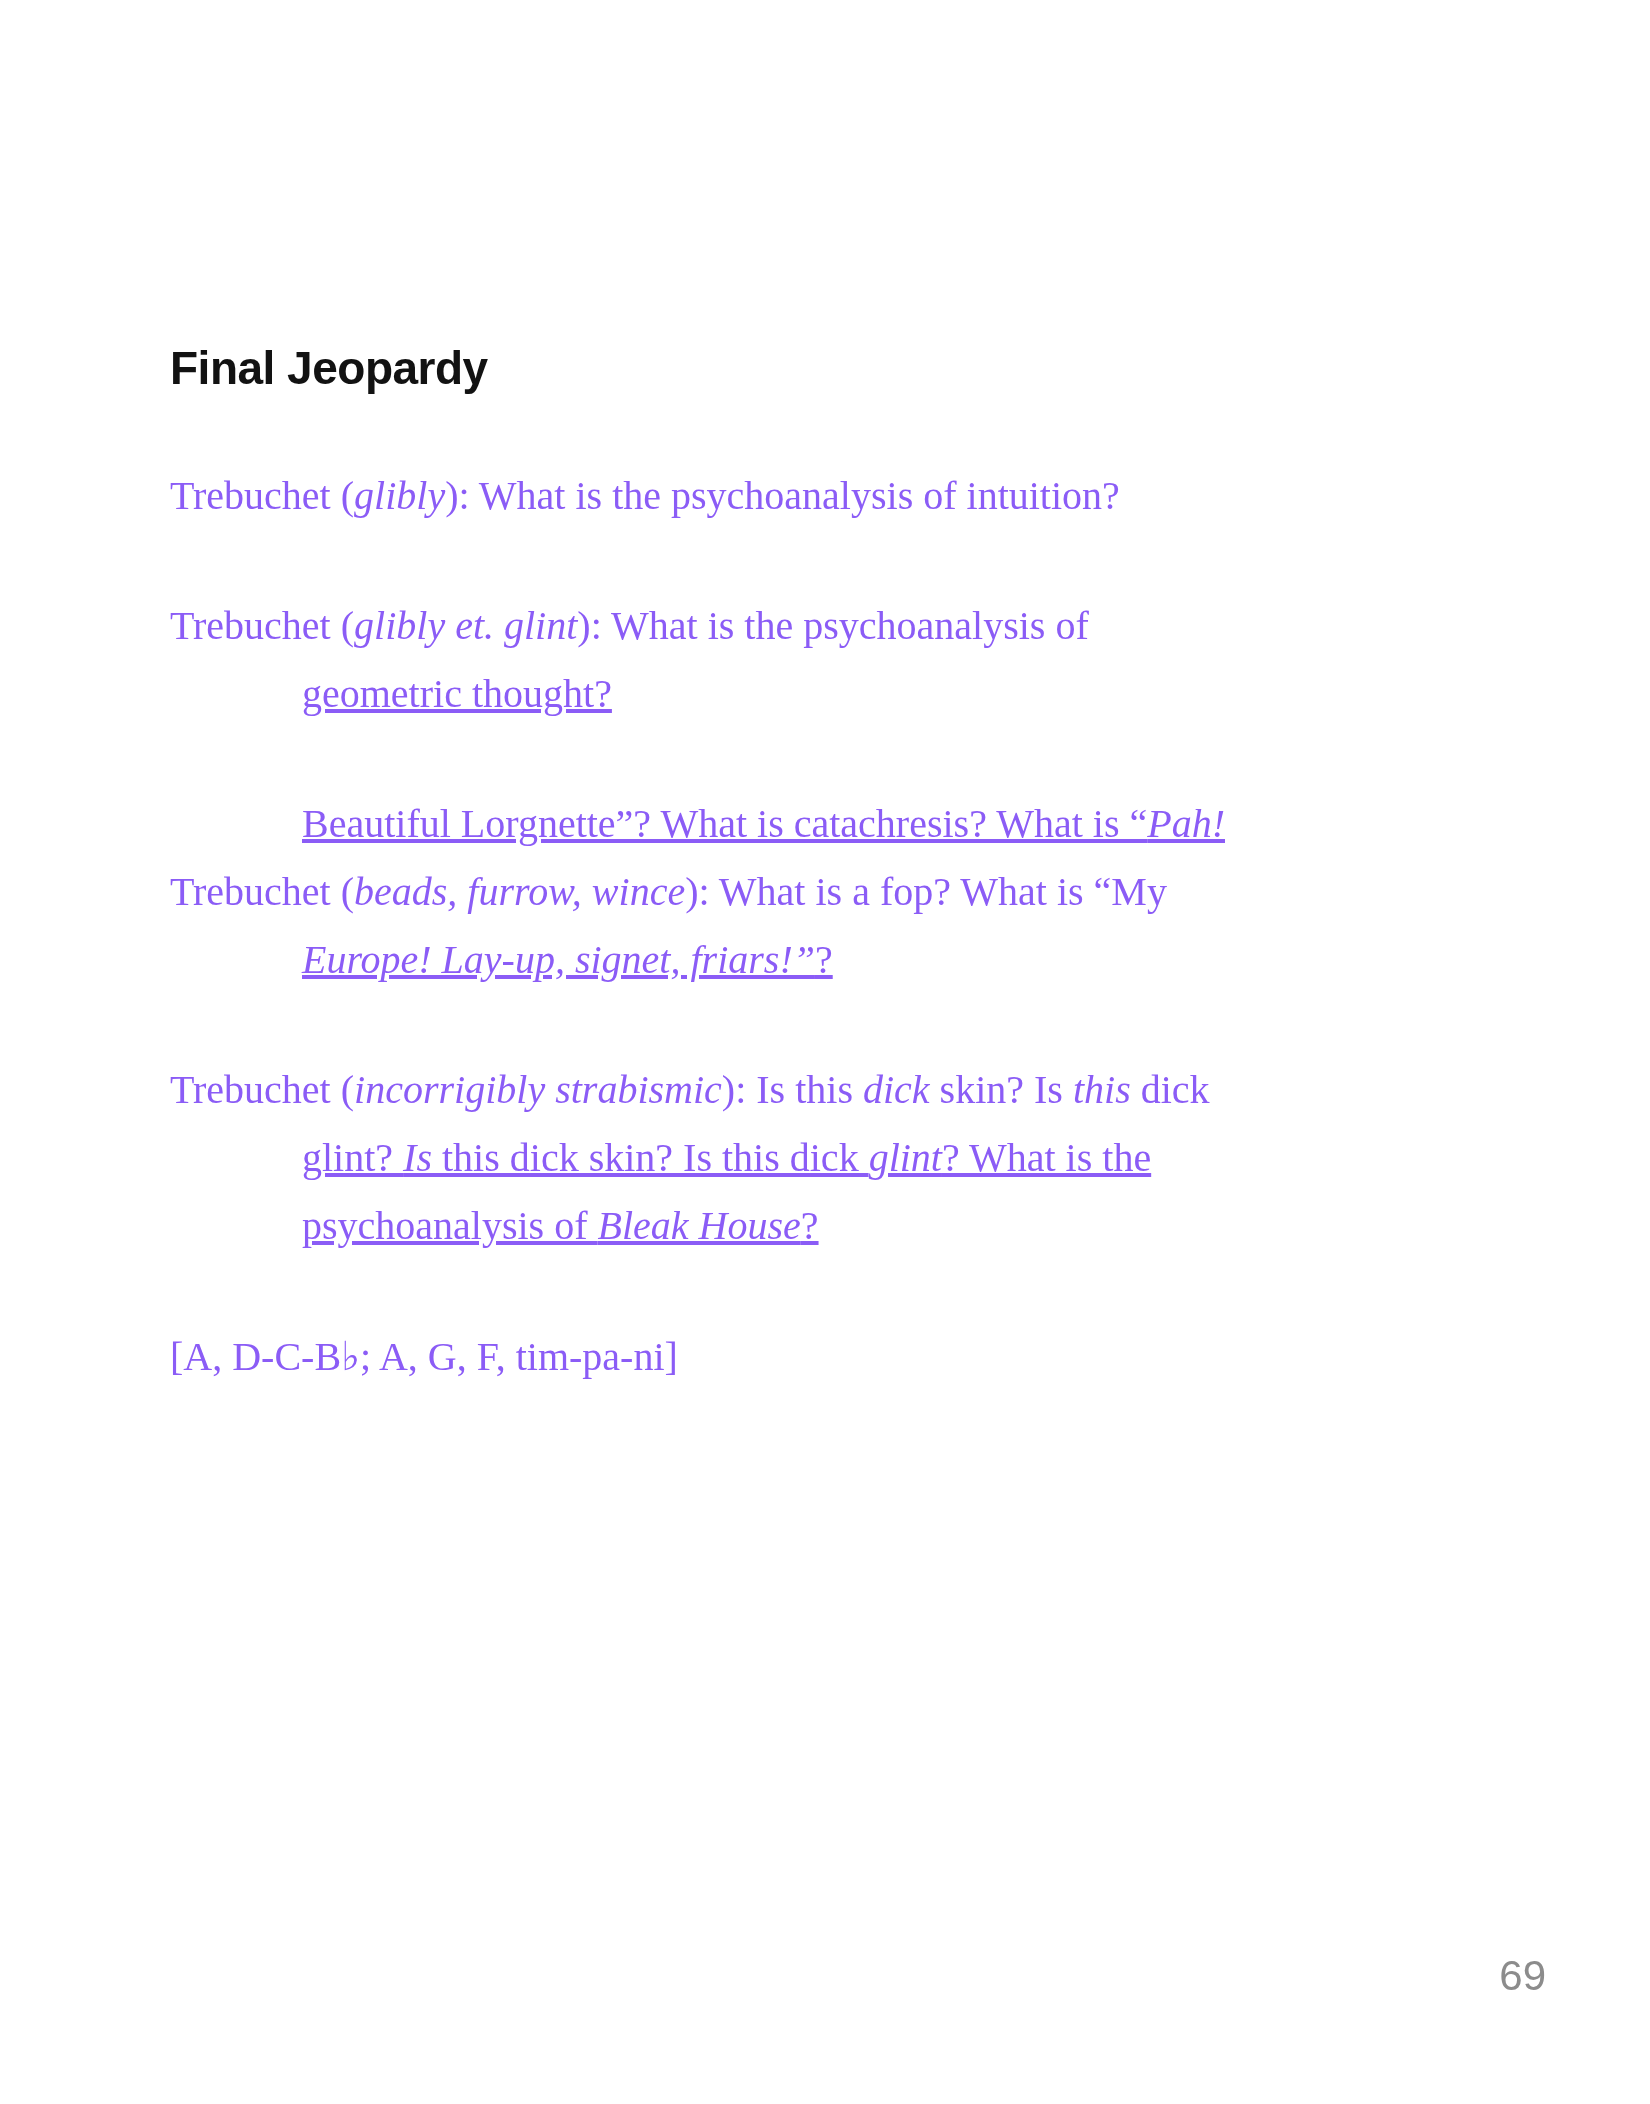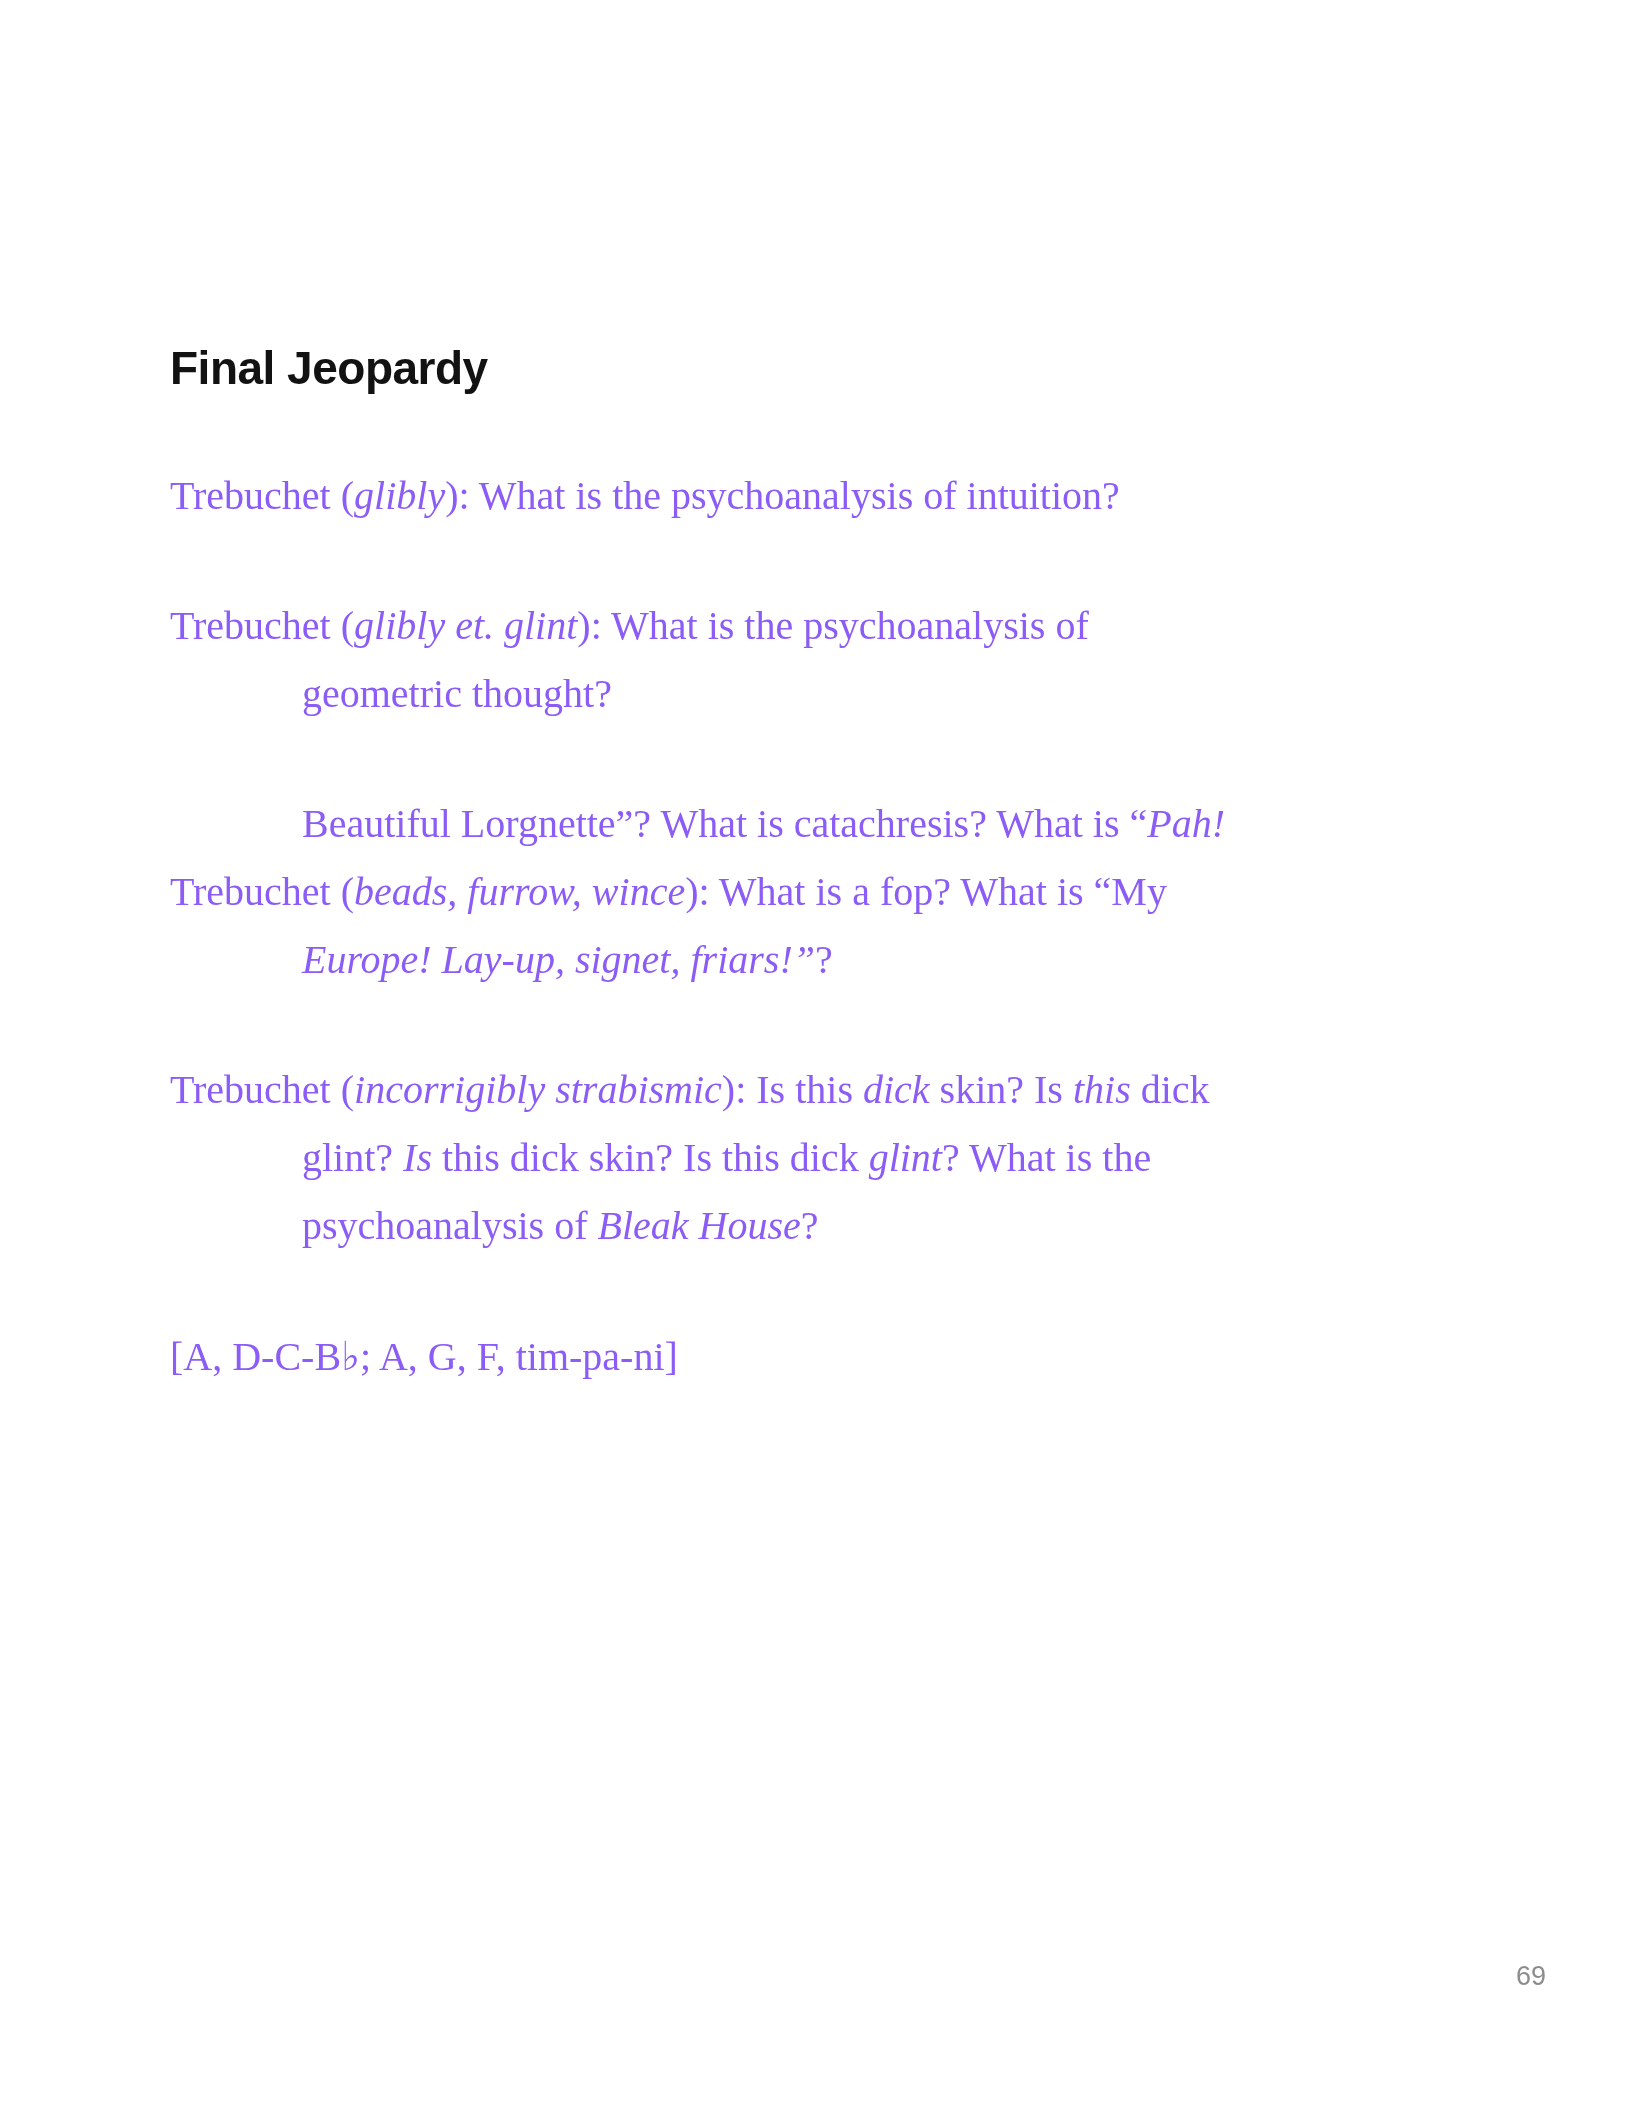--- a/index.html
+++ b/index.html
@@ -33,34 +33,35 @@
     font-family: "Liberation Serif", serif;
     font-size: 40px;
     line-height: 68px;
     color: #8b5cf6;
   }
   .line {
     white-space: pre;
   }
   .line.cont {
     margin-left: 132px;
+    text-decoration: underline;
   }
   .it {
     font-style: italic;
   }
   .flat {
     font-family: "DejaVu Sans", sans-serif;
     font-size: 40px;
   }
   .pagenum {
     position: absolute;
     top: 1956px;
     right: 104px;
     font-family: "Liberation Sans", sans-serif;
-    font-size: 27px;
+    font-size: 42px;
     line-height: 40px;
     color: #8c8c8c;
   }
 </style>
 </head>
 <body>
 
 <div class="page">
   <h1 class="heading">Final Jeopardy</h1>
 

